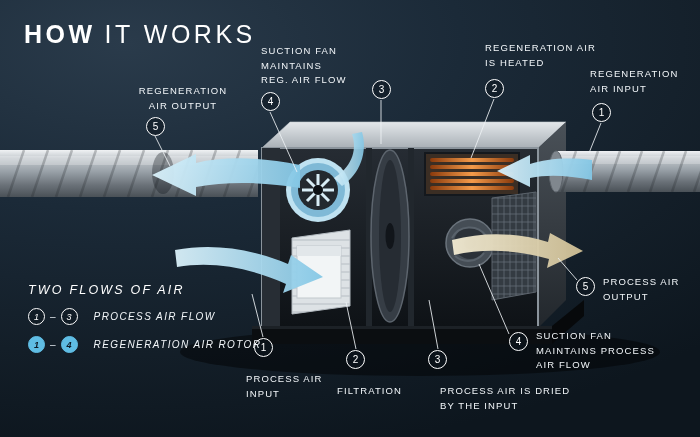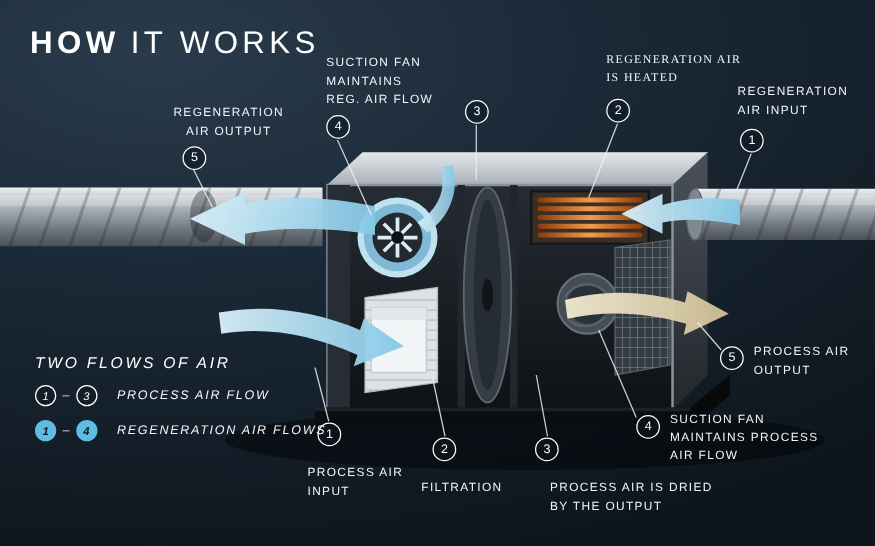--- a/index.html
+++ b/index.html
@@ -29,21 +29,21 @@
   #bd-ri{left:592px;top:103px;}
   #bd-pi{left:254px;top:338px;}
   #bd-fl{left:346px;top:350px;}
   #bd-pd{left:428px;top:350px;}
   #bd-sfp{left:509px;top:332px;}
   #bd-po{left:576px;top:277px;}
   
   #lbl-reg-output{left:127px;top:84px;width:112px;text-align:center;}
   #lbl-sfr{left:261px;top:44px;}
   #lbl-rd{left:372px;top:46px;}
-  #lbl-rh{left:485px;top:41px;font-family:Liberation Serif, serif;}
+  #lbl-rh{left:485px;top:41px;}
   #lbl-ri{left:590px;top:67px;}
   #lbl-pi{left:246px;top:372px;}
   #lbl-fl{left:337px;top:384px;}
   #lbl-pd{left:440px;top:384px;}
   #lbl-sfp{left:536px;top:329px;}
   #lbl-po{left:603px;top:275px;}
   
   .legend{position:absolute;left:28px;top:283px;font-style:italic;}
   .legend-title{font-size:12.5px;letter-spacing:2.2px;color:#fff;}
   .lrow{display:flex;align-items:center;margin-top:11px;}
@@ -216,21 +216,21 @@
 MAINTAINS
 REG. AIR FLOW</div>
   <div class="lbl" id="lbl-rh">REGENERATION AIR
 IS HEATED</div>
   <div class="lbl" id="lbl-ri">REGENERATION
 AIR INPUT</div>
   <div class="lbl" id="lbl-pi">PROCESS AIR
 INPUT</div>
   <div class="lbl" id="lbl-fl">FILTRATION</div>
   <div class="lbl" id="lbl-pd">PROCESS AIR IS DRIED
-BY THE OUTPUT</div>
+BY THE INPUT</div>
   <div class="lbl" id="lbl-sfp">SUCTION FAN
 MAINTAINS PROCESS
 AIR FLOW</div>
   <div class="lbl" id="lbl-po">PROCESS AIR
 OUTPUT</div>
 
   <div class="bd" id="bd-reg-output">5</div>
   <div class="bd" id="bd-sfr">4</div>
   <div class="bd" id="bd-rd">3</div>
   <div class="bd" id="bd-rh">2</div>
@@ -246,17 +246,17 @@
     <div class="lrow">
       <span class="lc">1</span>
       <span class="ldash">–</span>
       <span class="lc">3</span>
       <span class="llabel">PROCESS AIR FLOW</span>
     </div>
     <div class="lrow">
       <span class="lc reg">1</span>
       <span class="ldash">–</span>
       <span class="lc reg">4</span>
-      <span class="llabel">REGENERATION AIR FLOWS</span>
+      <span class="llabel">REGENERATION AIR ROTOR</span>
     </div>
   </div>
 
 </div>
 
 </body></html>

